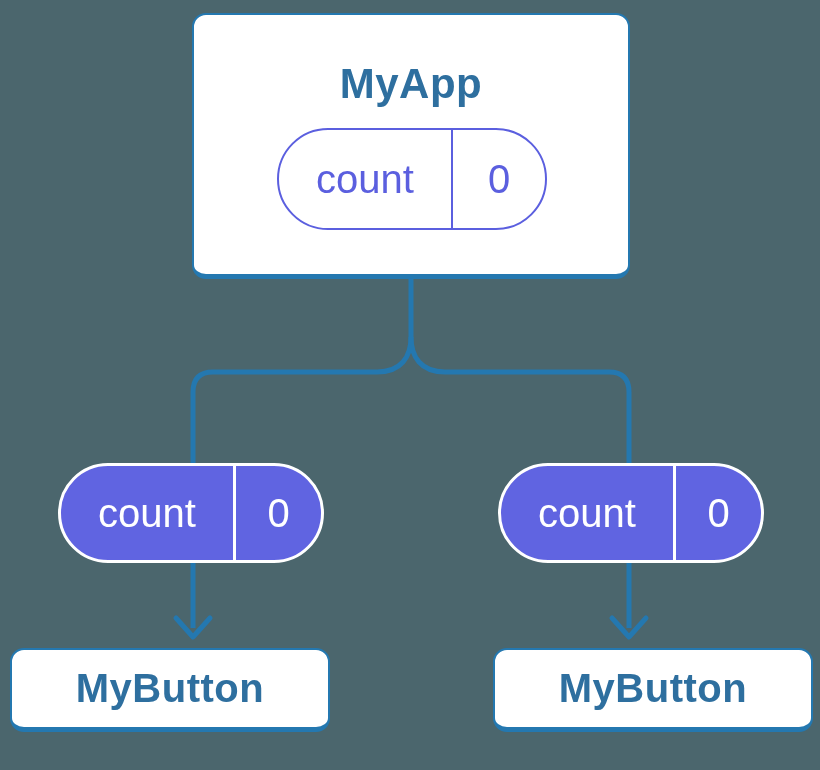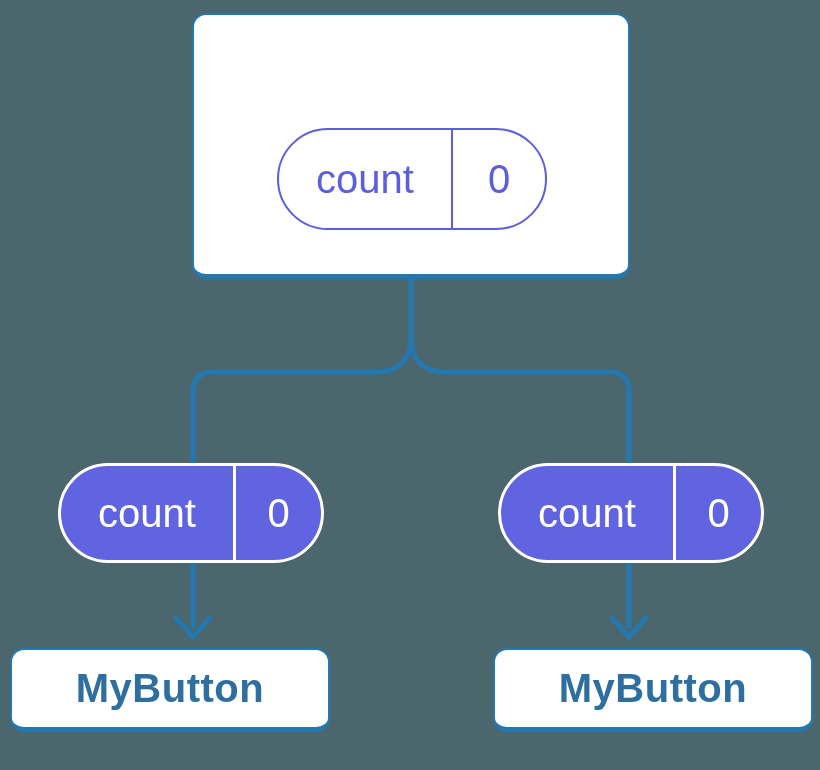--- a/index.html
+++ b/index.html
@@ -66,20 +66,21 @@
 
     <path d="M411,337 C411,357 401,372 377,372 L213,372 Q193,372 193,392 L193,628" stroke-width="5"></path>
 
     <path d="M411,337 C411,357 421,372 445,372 L609,372 Q629,372 629,392 L629,628" stroke-width="5"></path>
 
     <path d="M176,618 L193,637 L210,618" stroke-width="5" stroke-linecap="round" stroke-linejoin="round"></path>
     <path d="M612,618 L629,637 L646,618" stroke-width="5" stroke-linecap="round" stroke-linejoin="round"></path>
   </svg>
 
   <div class="card card-root">
+    <div class="card-title">MyApp</div>
     <div class="pill pill-outline">
       <div class="pill-label">count</div>
       <div class="pill-value">0</div>
     </div>
   </div>
 
   <div class="pill pill-solid left">
     <div class="pill-label">count</div>
     <div class="pill-value">0</div>
   </div>

